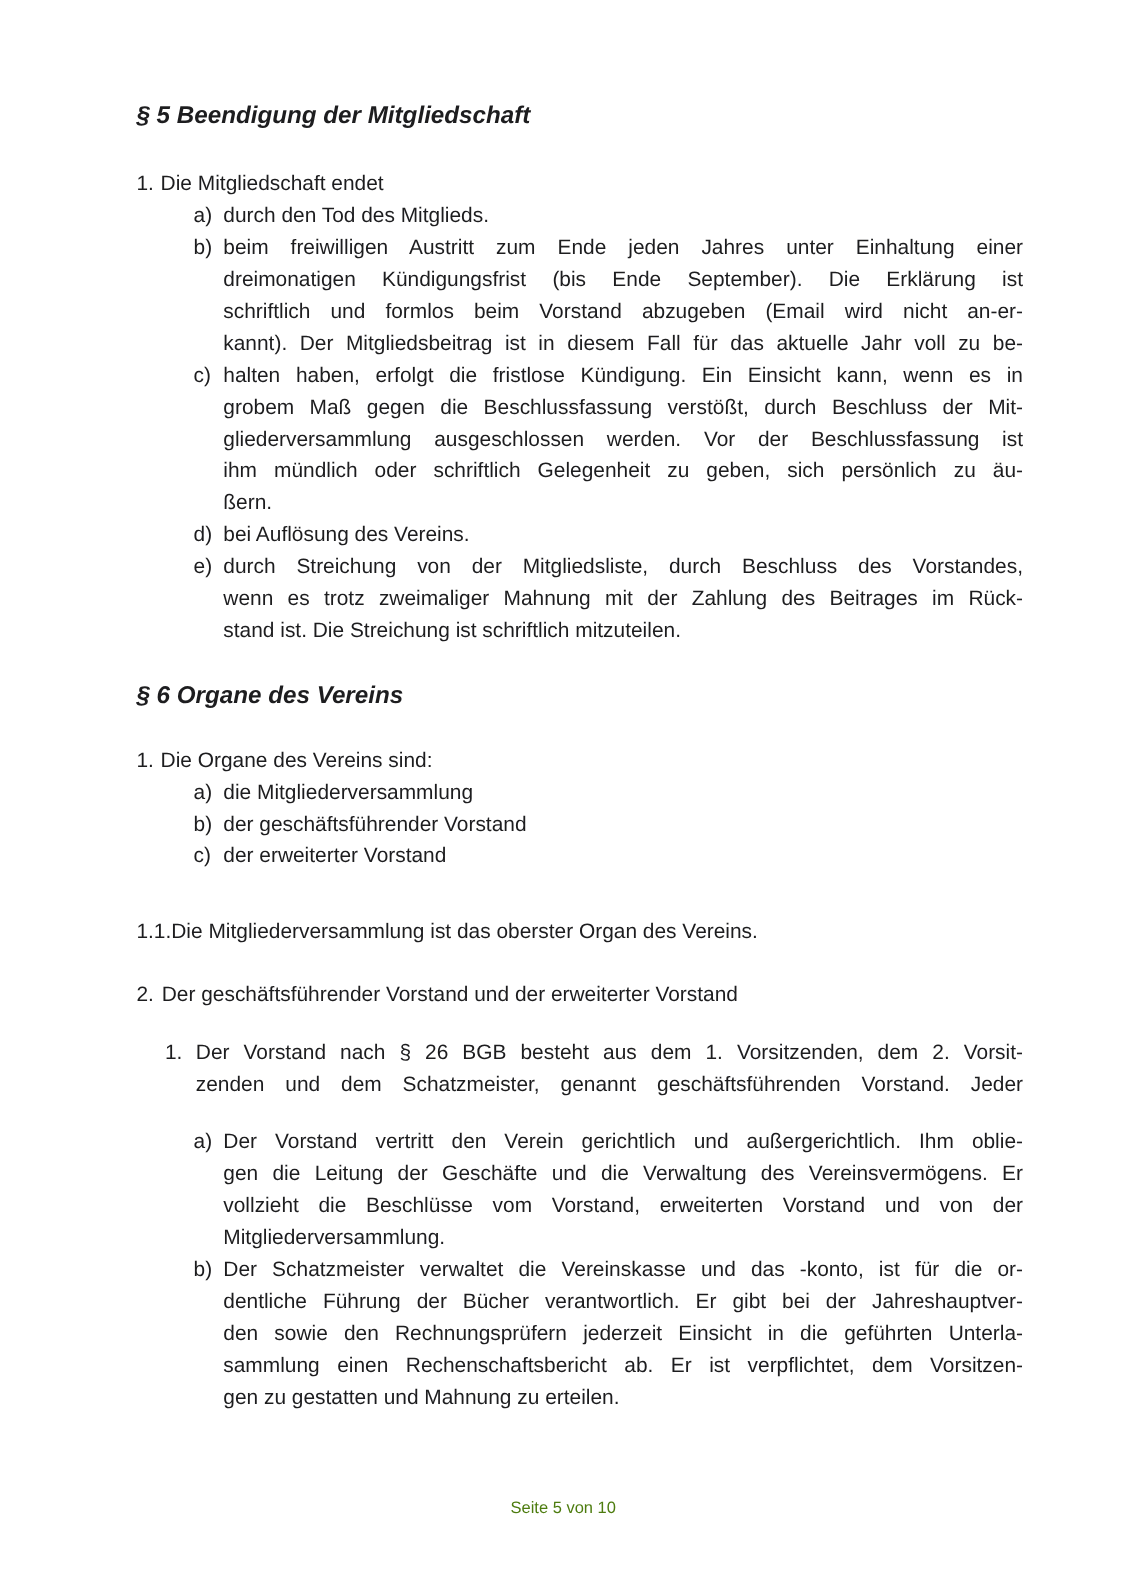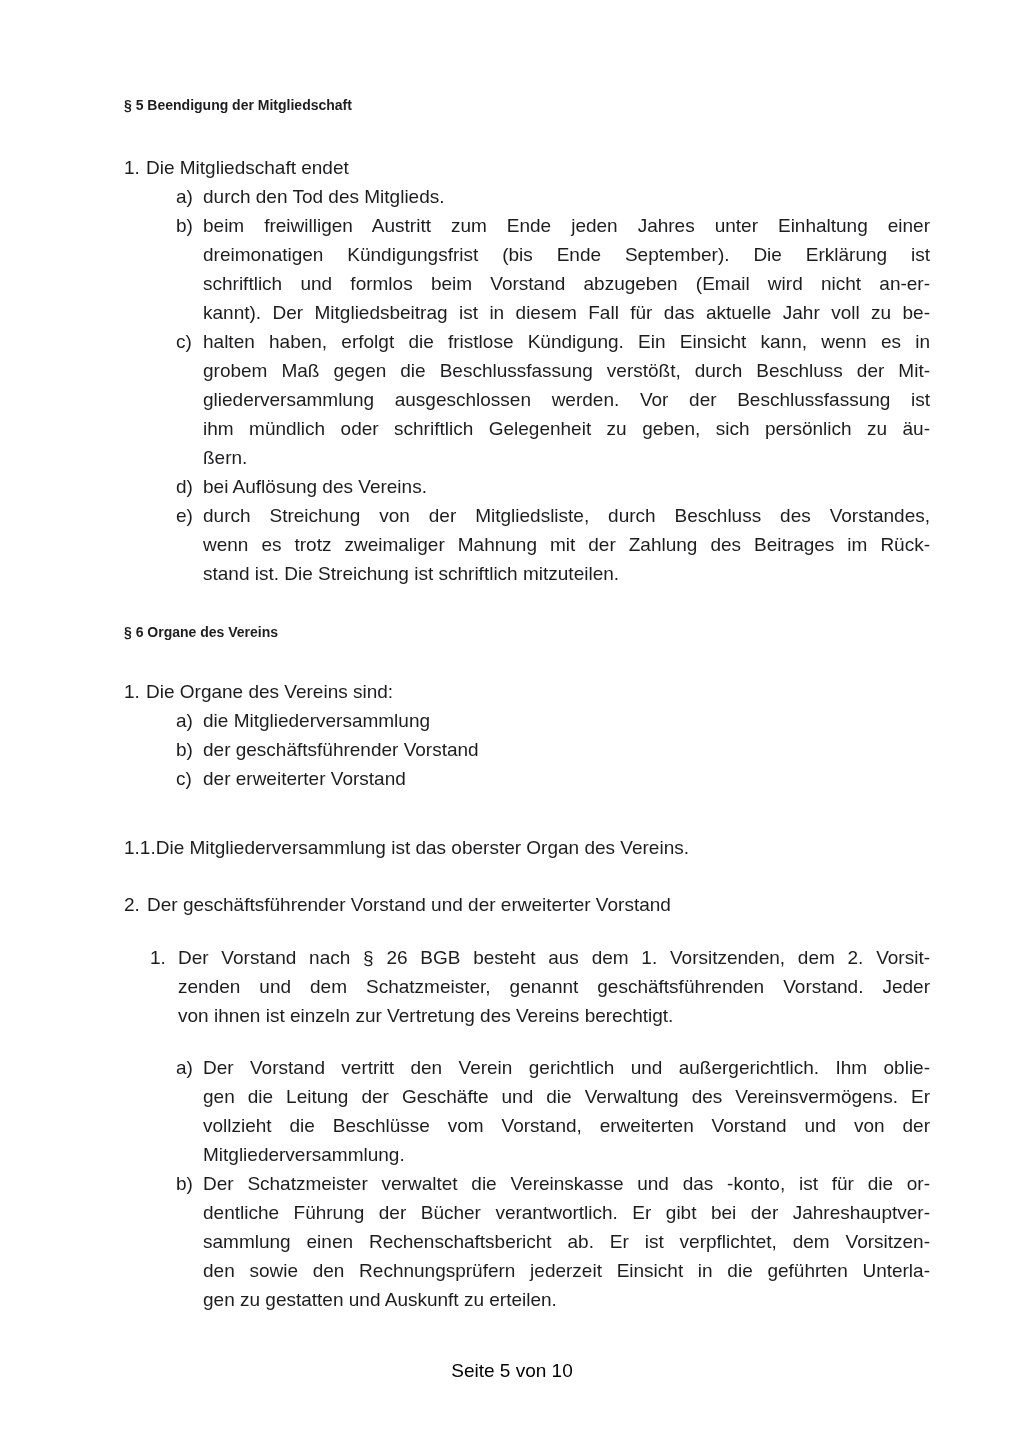--- a/index.html
+++ b/index.html
@@ -6,39 +6,39 @@
   .page {
     position:relative;
     width:1024px; height:1448px;
     background:#ffffff;
     font-family:"Liberation Sans", sans-serif;
     font-size:19px; line-height:29px;
     color:#1d1d1f;
     overflow:hidden;
   }
   .content { position:absolute; left:124px; top:93px; width:806px; }
-  .heading { font-size:14px; line-height:24px; font-weight:700; margin:0; }
+  .heading { font-size:22px; line-height:24px; font-weight:700; margin:0;font-style:italic; }
   .h5 { margin:0 0 36px 0; }
   .h6 { margin:32px 0 33px 0; }
   .li1 { display:flex; }
   .m1 { flex:0 0 22px; }
   .m1w { flex:0 0 23px; }
   .li2 { display:flex; margin-left:52px; }
   .m2 { flex:0 0 27px; }
   .nest1 { display:flex; margin-left:26px; margin-top:24px; }
   .mn { flex:0 0 28px; }
   .txt { flex:1 1 auto; min-width:0; }
   .ln { white-space:nowrap; }
   .j { text-align:justify; text-align-last:justify; }
   .sp11 { margin-top:40px; }
   .sp2 { margin-top:28px; }
   .spsub { margin-top:23px; }
   .footer {
     position:absolute; left:0; top:1356px; width:1024px;
-    text-align:center; font-size:19px; color:#000000;
+    text-align:center; font-size:15px; color:#4d7c0f;
   }
 </style>
 </head>
 <body>
 
 <div class="page">
   <div class="content">
 
     <h1 class="heading h5">§ 5 Beendigung der Mitgliedschaft</h1>
 
@@ -116,41 +116,40 @@
     <div class="li1 sp2">
       <span class="m1w">2.</span>
       <span>Der geschäftsführender Vorstand und der erweiterter Vorstand</span>
     </div>
 
     <div class="nest1">
       <span class="mn">1.</span>
       <div class="txt">
         <div class="ln j">Der Vorstand nach § 26 BGB besteht aus dem 1. Vorsitzenden, dem 2. Vorsit-</div>
         <div class="ln j">zenden und dem Schatzmeister, genannt geschäftsführenden Vorstand.  Jeder</div>
-        <div class="ln">von ihnen ist einzeln zur Vertretung des Vereins berechtigt.</div>
       </div>
     </div>
 
     <div class="li2 spsub">
       <span class="m2">a)</span>
       <div class="txt">
         <div class="ln j">Der Vorstand vertritt den Verein gerichtlich und außergerichtlich. Ihm oblie-</div>
         <div class="ln j">gen die Leitung der Geschäfte und die Verwaltung des Vereinsvermögens. Er</div>
         <div class="ln j">vollzieht die Beschlüsse vom Vorstand,  erweiterten Vorstand und von der</div>
         <div class="ln">Mitgliederversammlung.</div>
       </div>
     </div>
 
     <div class="li2">
       <span class="m2">b)</span>
       <div class="txt">
         <div class="ln j">Der Schatzmeister verwaltet die Vereinskasse und das -konto, ist für die or-</div>
         <div class="ln j">dentliche Führung der Bücher verantwortlich. Er gibt bei der Jahreshauptver-</div>
+        <div class="ln j">den sowie den Rechnungsprüfern jederzeit Einsicht in die geführten Unterla-</div>
         <div class="ln j">sammlung einen Rechenschaftsbericht ab. Er ist verpflichtet, dem Vorsitzen-</div>
-        <div class="ln j">den sowie den Rechnungsprüfern jederzeit Einsicht in die geführten Unterla-</div>
-        <div class="ln">gen zu gestatten und Auskunft zu erteilen.</div>
+        <div class="ln">gen zu gestatten und Mahnung zu erteilen.</div>
       </div>
     </div>
 
   </div>
 
   <div class="footer">Seite 5 von 10</div>
 </div>
 
 </body></html>

